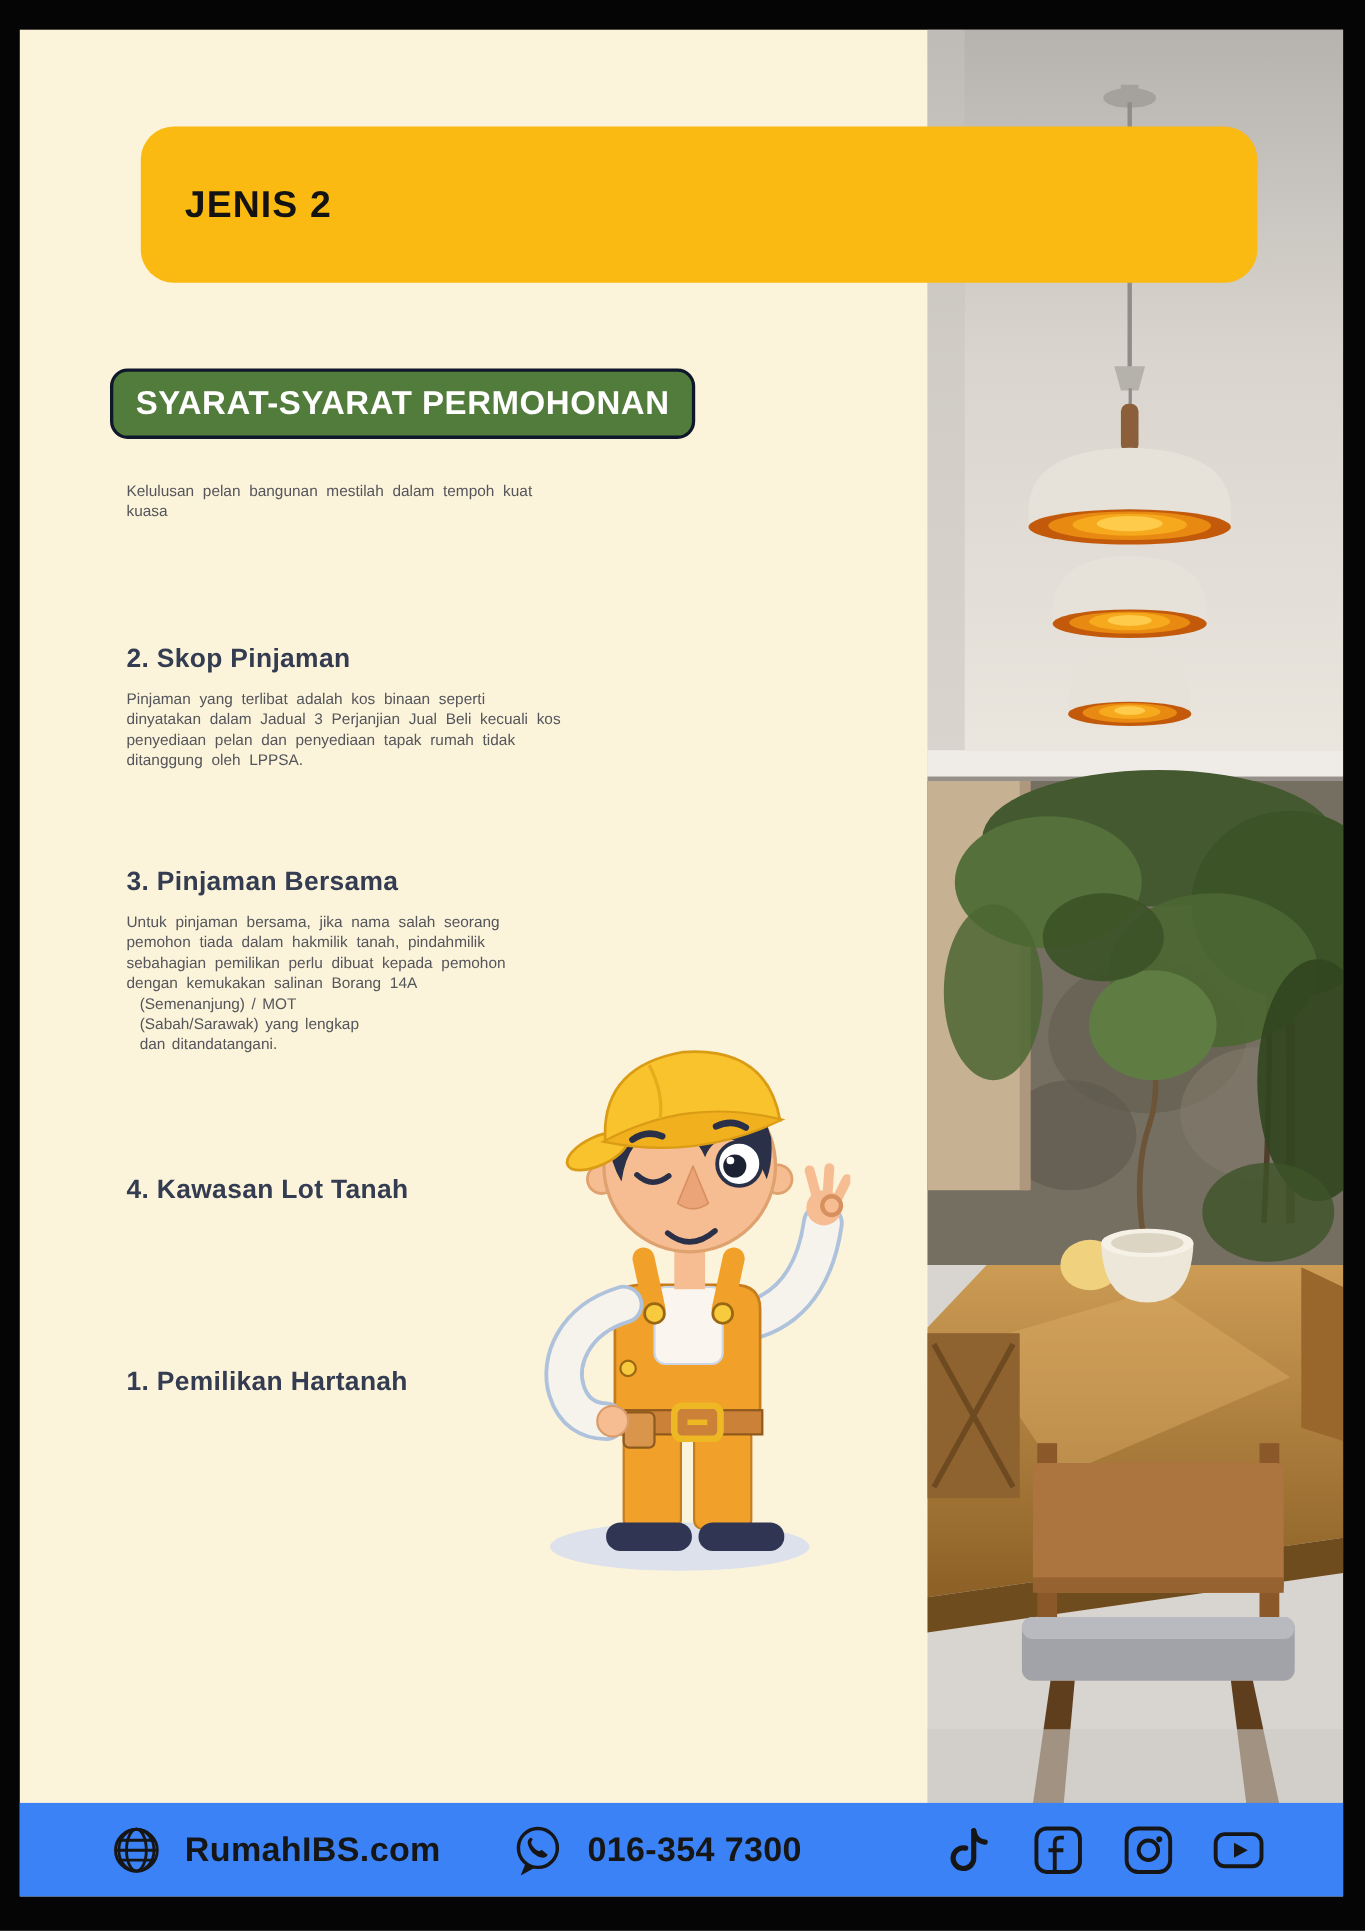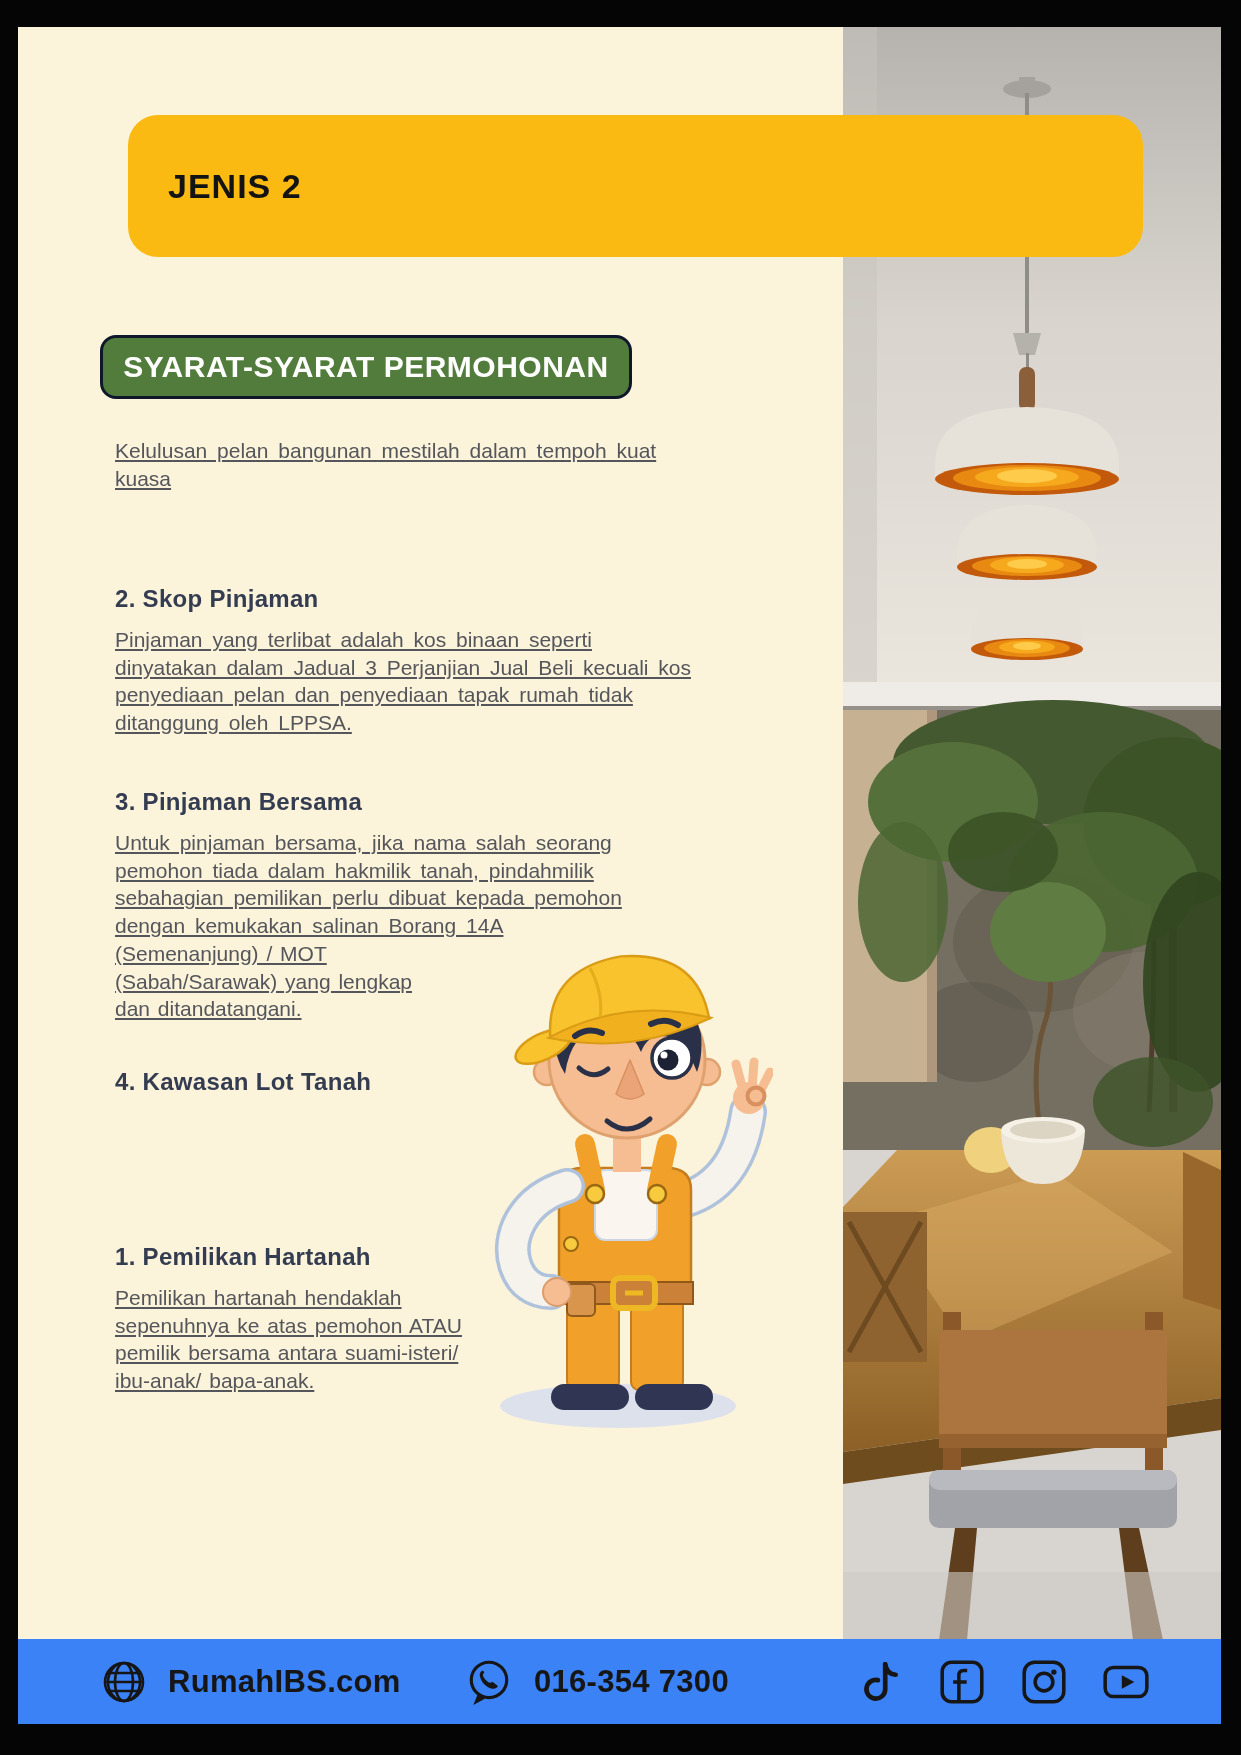--- a/index.html
+++ b/index.html
@@ -19,21 +19,21 @@
   .header-title{font-size:39px;font-weight:bold;color:#131313;line-height:1.24;margin-left:92px;
                 letter-spacing:.5px;white-space:pre-line;}
 
   
   .green-badge{position:absolute;left:82px;top:308px;width:532px;height:64px;background:#527C3B;
                border:3px solid #0f172a;border-radius:16px;color:#FFFFFF;font-weight:bold;font-size:30px;
                display:flex;align-items:center;justify-content:center;letter-spacing:.5px;z-index:3;box-sizing:border-box;}
 
   .section{position:absolute;left:97px;z-index:3;}
   .sec-h{font-size:24px;font-weight:bold;color:#333C50;margin:0 0 13px 0;letter-spacing:.3px;}
-  .sec-b{font-size:21px;line-height:1.32;color:#54565B;margin:0;white-space:pre-line;word-spacing:4px;text-decoration:underline;}
+  .sec-b{font-size:14px;line-height:1.32;color:#54565B;margin:0;white-space:pre-line;word-spacing:4px;}
   .narrow{word-spacing:2px;}
 
   .mascot{position:absolute;left:425px;top:905px;z-index:2;}
 
   
   .footer{position:absolute;left:0;top:1612px;width:1203px;height:85px;background:#3b82f6;z-index:4;}
   .f-group{position:absolute;top:0;height:85px;display:flex;align-items:center;gap:20px;}
   .f-web{left:82px;}
   .f-phone{left:446px;}
   .f-social{right:70px;gap:32px;}
@@ -160,35 +160,31 @@
 penyediaan pelan dan penyediaan tapak rumah tidak
 ditanggung oleh LPPSA.</p>
     </div>
 
     <div class="section" style="top:761px;">
       <p class="sec-h">3. Pinjaman Bersama</p>
       <p class="sec-b" style="width:625px;">Untuk pinjaman bersama, jika nama salah seorang
 pemohon tiada dalam hakmilik tanah, pindahmilik
 sebahagian pemilikan perlu dibuat kepada pemohon
 dengan kemukakan salinan Borang 14A</p>
-      <p class="sec-b narrow" style="width:400px;margin-top:0;">(Semenanjung) / MOT
+      <p class="sec-b narrow" style="width:400px;margin-top:0;margin-left:12px;">(Semenanjung) / MOT
 (Sabah/Sarawak) yang lengkap
 dan ditandatangani.</p>
     </div>
 
     <div class="section" style="top:1041px;">
       <p class="sec-h">4. Kawasan Lot Tanah</p>
     </div>
 
     <div class="section" style="top:1216px;">
       <p class="sec-h">1. Pemilikan Hartanah</p>
-      <p class="sec-b narrow" style="width:390px;">Pemilikan hartanah hendaklah
-sepenuhnya ke atas pemohon ATAU
-pemilik bersama antara suami-isteri/
-ibu-anak/ bapa-anak.</p>
     </div>
 
     <svg class="mascot" width="330" height="505" viewBox="0 0 330 505">
       <ellipse cx="175" cy="474" rx="118" ry="22" fill="#DDE1EC"></ellipse>
 
       <path d="M240 268 C285 255 300 215 305 180" stroke="#AFC2DC" stroke-width="38" stroke-linecap="round" fill="none"></path>
       <path d="M240 268 C285 255 300 215 305 180" stroke="#F6F3ED" stroke-width="31" stroke-linecap="round" fill="none"></path>
       <path d="M300 158 L293 132 M309 158 L311 130 M316 162 L327 140" stroke="#F6BD92" stroke-width="9" stroke-linecap="round"></path>
       <circle cx="306" cy="166" r="16" fill="#F6BD92"></circle>
       <circle cx="313" cy="164" r="8.5" fill="none" stroke="#D8905F" stroke-width="4"></circle>

